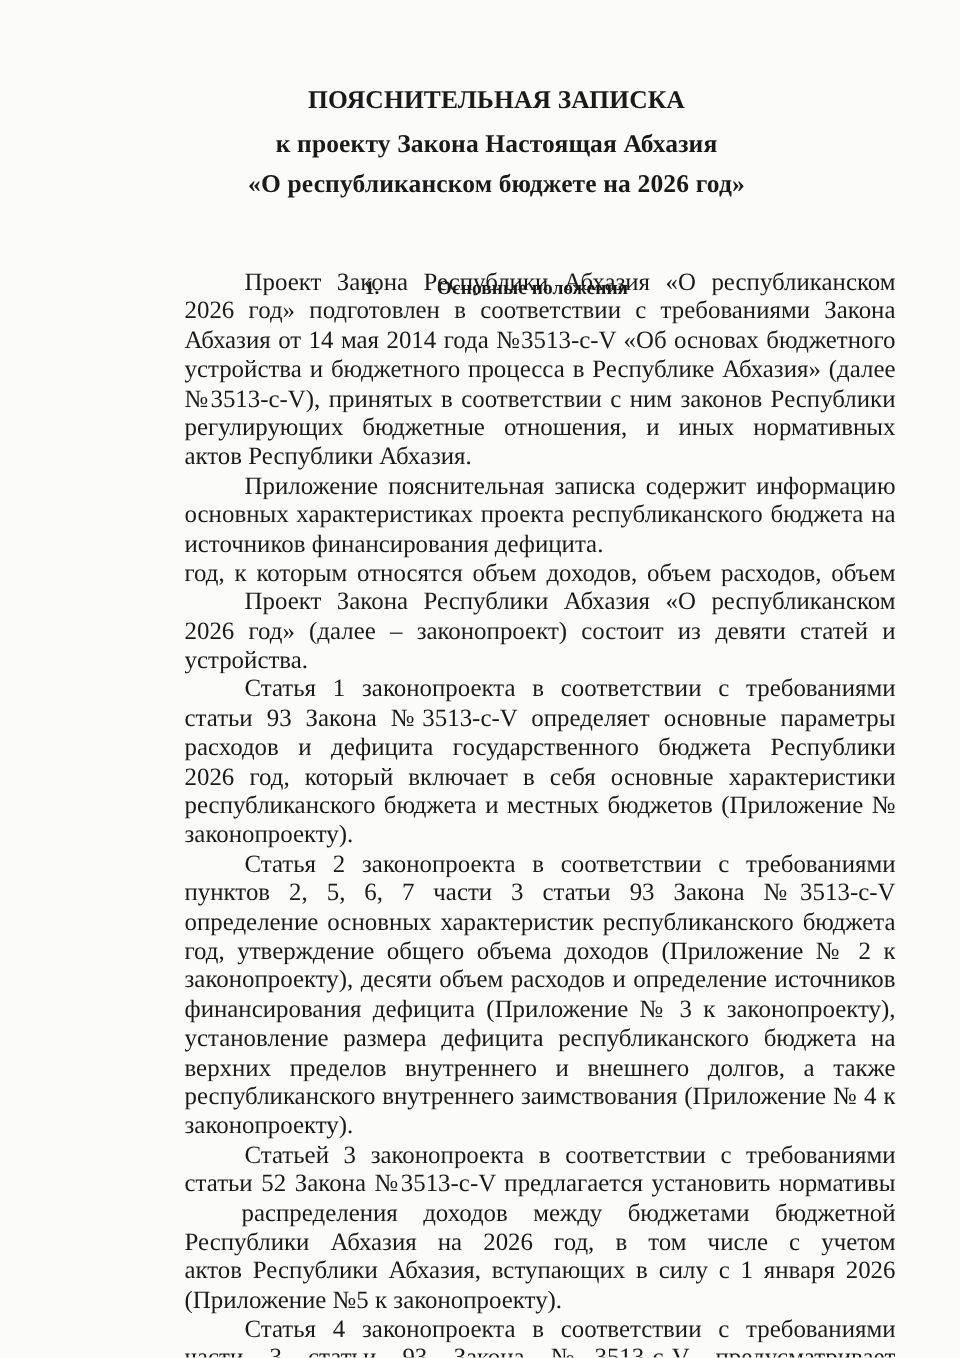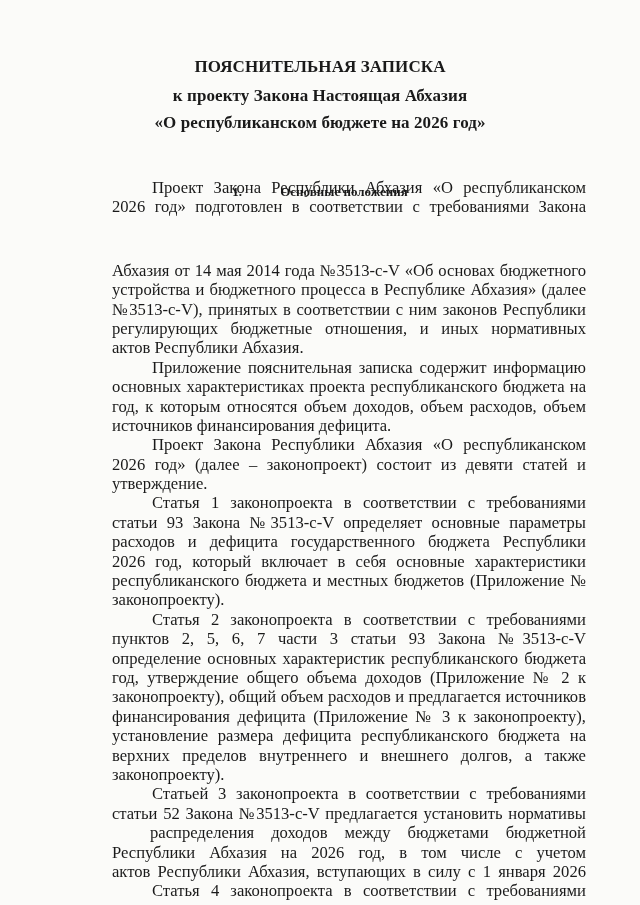--- a/index.html
+++ b/index.html
@@ -3,21 +3,21 @@
 <meta charset="utf-8">
 <style>
   html, body { margin: 0; padding: 0; }
   body {
     width: 640px; height: 905px; overflow: hidden;
     background: #fbfbf9;
     font-family: "Liberation Serif", "DejaVu Serif", serif;
     color: #1a1a1a;
     position: relative;
   }
-  .page { position: absolute; left: 0; top: 0; width: 508px; height: 905px; }
+  .page { position: absolute; left: 11px; top: 0; width: 508px; height: 905px; }
   .title {
     position: absolute; left: 0; width: 640px; text-align: center;
     font-weight: bold; font-size: 17px; letter-spacing: 0.1px;
   }
   .t1 { top: 57px; }
   .t2 { top: 86px; }
   .t3 { top: 113px; }
   .section {
     position: absolute; top: 148px; left: 0; width: 640px; text-align: center;
     font-weight: bold; font-size: 13px; margin-top: 36px;
@@ -43,67 +43,69 @@
 
   <div class="section">
     <span class="num">1.</span><span>Основные положения</span>
   </div>
 
   <div class="body">
 
     <div class="para">
       <span class="line first" style="white-space: normal; overflow: hidden;">Проект Закона Республики Абхазия «О республиканском бюджете на</span>
       <span class="line" style="white-space: normal; overflow: hidden;">2026 год» подготовлен в соответствии с требованиями Закона Республики</span>
-      <span class="line" style="white-space: normal; overflow: hidden; margin-top: 44px;">Абхазия от 14 мая 2014 года №3513-с-V «Об основах бюджетного</span>
+      <span class="line" style="white-space: normal; overflow: hidden;">Абхазия от 14 мая 2014 года №3513-с-V «Об основах бюджетного</span>
       <span class="line" style="white-space: normal; overflow: hidden;">устройства и бюджетного процесса в Республике Абхазия» (далее – Закон</span>
       <span class="line" style="white-space: normal; overflow: hidden;">№3513-с-V), принятых в соответствии с ним законов Республики Абхазия,</span>
       <span class="line" style="white-space: normal; overflow: hidden;">регулирующих бюджетные отношения, и иных нормативных правовых</span>
       <span class="line last" style="white-space: normal; overflow: hidden; font-family: Liberation Serif, serif;">актов Республики Абхазия.</span>
     </div>
 
     <div class="para">
       <span class="line first" style="white-space: normal; overflow: hidden;">Приложение пояснительная записка содержит информацию об</span>
       <span class="line" style="white-space: normal; overflow: hidden;">основных характеристиках проекта республиканского бюджета на 2026</span>
+      <span class="line last" style="white-space: normal; overflow: hidden;">источников финансирования дефицита.</span>
       <span class="line" style="white-space: normal; overflow: hidden;">год, к которым относятся объем доходов, объем расходов, объем</span>
-      <span class="line last" style="white-space: normal; overflow: hidden;">источников финансирования дефицита.</span>
     </div>
 
     <div class="para">
       <span class="line first" style="white-space: normal; overflow: hidden;">Проект Закона Республики Абхазия «О республиканском бюджете на</span>
       <span class="line" style="white-space: normal; overflow: hidden;">2026 год» (далее – законопроект) состоит из девяти статей и десяти</span>
-      <span class="line last" style="white-space: normal; overflow: hidden;">утверждение.</span>
+      <span class="line last" style="white-space: normal; overflow: hidden;">устройства.</span>
     </div>
 
     <div class="para">
       <span class="line first" style="white-space: normal; overflow: hidden;">Статья 1 законопроекта в соответствии с требованиями части 2</span>
       <span class="line" style="white-space: normal; overflow: hidden;">статьи 93 Закона №3513-с-V определяет основные параметры доходов,</span>
       <span class="line" style="white-space: normal; overflow: hidden;">расходов и дефицита государственного бюджета Республики Абхазия на</span>
       <span class="line" style="white-space: normal; overflow: hidden;">2026 год, который включает в себя основные характеристики</span>
       <span class="line" style="white-space: normal; overflow: hidden;">республиканского бюджета и местных бюджетов (Приложение № 1 к</span>
       <span class="line last" style="white-space: normal; overflow: hidden;">законопроекту).</span>
     </div>
 
     <div class="para">
       <span class="line first" style="white-space: normal; overflow: hidden;">Статья 2 законопроекта в соответствии с требованиями части 1 и</span>
       <span class="line" style="white-space: normal; overflow: hidden;">пунктов 2, 5, 6, 7 части 3 статьи 93 Закона №3513-с-V предусматривает</span>
       <span class="line" style="white-space: normal; overflow: hidden;">определение основных характеристик республиканского бюджета на 2026</span>
       <span class="line" style="white-space: normal; overflow: hidden;">год, утверждение общего объема доходов (Приложение № 2 к</span>
-      <span class="line" style="white-space: normal; overflow: hidden;">законопроекту), общий объем расходов и предлагается источников</span>
+      <span class="line" style="white-space: normal; overflow: hidden;">законопроекту), десяти объем расходов и определение источников</span>
       <span class="line" style="white-space: normal; overflow: hidden; font-family: Liberation Serif, serif;">финансирования дефицита (Приложение № 3 к законопроекту),</span>
       <span class="line" style="white-space: normal; overflow: hidden;">установление размера дефицита республиканского бюджета на 2026 год и</span>
       <span class="line" style="white-space: normal; overflow: hidden;">верхних пределов внутреннего и внешнего долгов, а также программу</span>
+      <span class="line" style="white-space: normal; overflow: hidden;">республиканского внутреннего заимствования (Приложение № 4 к</span>
       <span class="line last" style="white-space: normal; overflow: hidden;">законопроекту).</span>
     </div>
 
     <div class="para">
       <span class="line first" style="white-space: normal; overflow: hidden;">Статьей 3 законопроекта в соответствии с требованиями части 2</span>
       <span class="line" style="white-space: normal; overflow: hidden;">статьи 52 Закона №3513-с-V предлагается установить нормативы</span>
       <span class="line" style="white-space: normal; overflow: hidden; margin-left: 38px;">распределения доходов между бюджетами бюджетной системы</span>
       <span class="line" style="white-space: normal; overflow: hidden;">Республики Абхазия на 2026 год, в том числе с учетом законодательных</span>
       <span class="line" style="white-space: normal; overflow: hidden;">актов Республики Абхазия, вступающих в силу с 1 января 2026 года</span>
+      <span class="line last" style="white-space: normal; overflow: hidden;">(Приложение №5 к законопроекту).</span>
     </div>
 
     <div class="para">
       <span class="line first" style="white-space: normal; overflow: hidden;">Статья 4 законопроекта в соответствии с требованиями пункта 1</span>
       <span class="line" style="white-space: normal; overflow: hidden;">части 3 статьи 93 Закона №3513-с-V предусматривает утверждение</span>
 
     </div>
   </div>
 </div>
 

